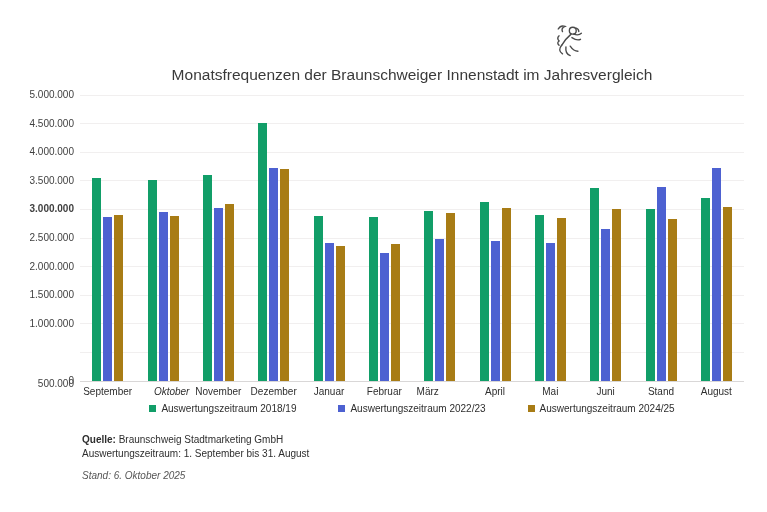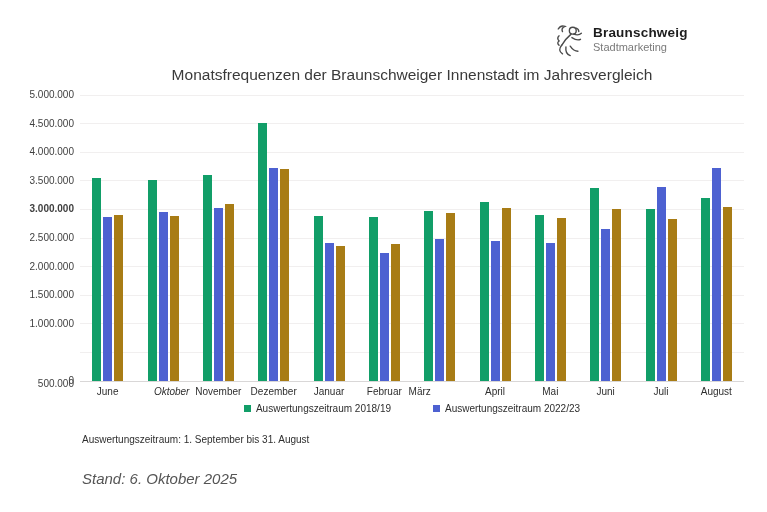--- a/index.html
+++ b/index.html
@@ -29,44 +29,40 @@
   
   #legend{position:absolute;left:80px;top:403px;width:664px;display:flex;
     justify-content:center;gap:42px;align-items:center;}
   .legend-item{display:flex;align-items:center;gap:5px;}
   .legend-swatch{width:7px;height:7px;display:inline-block;}
   .legend-label{font-size:10px;color:#2e2e2e;white-space:nowrap;}
 
   
   .footer{position:absolute;left:82px;top:433px;font-size:10px;color:#2e2e2e;line-height:14px;}
   .footer b{font-weight:bold;}
-  .stand{position:absolute;left:82px;top:470px;font-size:15px;font-style:italic;color:#555;}
+  .stand{position:absolute;left:82px;top:470px;font-size:10px;font-style:italic;color:#555;}
 </style>
 </head>
 <body>
 
 <div id="stage">
 
   <div class="logo">
     <svg viewBox="0 0 40 42" fill="none" stroke="#4a4a4a" stroke-width="1.6" stroke-linecap="round">
       <path d="M8,7 q3,-5 8,-3 q-5,2 -3,6"></path>
       <circle cx="25" cy="9" r="4"></circle>
       <path d="M29,6 q3,1 3,4"></path>
       <path d="M23,13 q-7,6 -11,13"></path>
       <path d="M26,13 q6,2 9,-1"></path>
       <path d="M24,17 q6,4 10,2"></path>
       <path d="M12,26 q-5,6 1,10"></path>
       <path d="M17,28 q-1,8 5,10"></path>
       <path d="M22,27 q4,6 9,6"></path>
       <path d="M9,15 q-3,3 0,6 q-3,2 0,5"></path>
     </svg>
-    <div class="logo-text">
-      <div class="logo-name">Braunschweig</div>
-      <div class="logo-sub">Stadtmarketing</div>
-    </div>
   </div>
 
   <div class="chart-title">Monatsfrequenzen der Braunschweiger Innenstadt im Jahresvergleich</div>
 
   <div id="plot">
     <div class="baseline"></div>
   <div class="ylabel" style="left: -76px; top: 280px;">0</div>
       <div class="gridline" style="top: 256.9px;"></div>
       <div class="ylabel" style="left: -76px; top: 251.4px; margin-top: 32px;">500.000</div>
       <div class="gridline" style="top: 228.3px;"></div>
@@ -85,21 +81,21 @@
       <div class="ylabel" style="left: -76px; top: 51.2px;">4.000.000</div>
       <div class="gridline" style="top: 28.1px;"></div>
       <div class="ylabel" style="left: -76px; top: 22.6px;">4.500.000</div>
       <div class="gridline" style="top: -0.5px;"></div>
       <div class="ylabel" style="left: -76px; top: -6px;">5.000.000</div>
       <div class="bar-group" style="left: 12.1667px;">
         <div class="bar" style="height: 203.1px; background: rgb(17, 158, 104);"></div>
         <div class="bar" style="height: 164.2px; background: rgb(77, 97, 209);"></div>
         <div class="bar" style="height: 165.9px; background: rgb(168, 124, 21);"></div>
       </div>
-      <div class="xlabel" style="left: 0px; width: 55.3333px;">June</div>
+      <div class="xlabel" style="left: 0px; width: 55.3333px;">September</div>
       <div class="bar-group" style="left: 67.5px;">
         <div class="bar" style="height: 201.3px; background: rgb(17, 158, 104);"></div>
         <div class="bar" style="height: 168.7px; background: rgb(77, 97, 209);"></div>
         <div class="bar" style="height: 165.3px; background: rgb(168, 124, 21);"></div>
       </div>
       <div class="xlabel" style="left: 64px; width: 55.3333px; font-style: italic;">Oktober</div>
       <div class="bar-group" style="left: 122.833px;">
         <div class="bar" style="height: 205.9px; background: rgb(17, 158, 104);"></div>
         <div class="bar" style="height: 172.7px; background: rgb(77, 97, 209);"></div>
         <div class="bar" style="height: 177.3px; background: rgb(168, 124, 21);"></div>
@@ -121,21 +117,21 @@
         <div class="bar" style="height: 163.6px; background: rgb(17, 158, 104);"></div>
         <div class="bar" style="height: 128.1px; background: rgb(77, 97, 209);"></div>
         <div class="bar" style="height: 137.3px; background: rgb(168, 124, 21);"></div>
       </div>
       <div class="xlabel" style="left: 276.667px; width: 55.3333px;">Februar</div>
       <div class="bar-group" style="left: 344.167px;">
         <div class="bar" style="height: 169.9px; background: rgb(17, 158, 104);"></div>
         <div class="bar" style="height: 141.9px; background: rgb(77, 97, 209);"></div>
         <div class="bar" style="height: 167.6px; background: rgb(168, 124, 21);"></div>
       </div>
-      <div class="xlabel" style="left: 312px; width: 55.3333px;">März</div>
+      <div class="xlabel" style="left: 320px; width: 55.3333px;">März</div>
       <div class="bar-group" style="left: 399.5px;">
         <div class="bar" style="height: 179px; background: rgb(17, 158, 104);"></div>
         <div class="bar" style="height: 140.1px; background: rgb(77, 97, 209);"></div>
         <div class="bar" style="height: 172.7px; background: rgb(168, 124, 21);"></div>
       </div>
       <div class="xlabel" style="left: 387.333px; width: 55.3333px;">April</div>
       <div class="bar-group" style="left: 454.833px;">
         <div class="bar" style="height: 166.5px; background: rgb(17, 158, 104);"></div>
         <div class="bar" style="height: 137.9px; background: rgb(77, 97, 209);"></div>
         <div class="bar" style="height: 163px; background: rgb(168, 124, 21);"></div>
@@ -145,38 +141,43 @@
         <div class="bar" style="height: 193.3px; background: rgb(17, 158, 104);"></div>
         <div class="bar" style="height: 151.6px; background: rgb(77, 97, 209);"></div>
         <div class="bar" style="height: 172.2px; background: rgb(168, 124, 21);"></div>
       </div>
       <div class="xlabel" style="left: 498px; width: 55.3333px;">Juni</div>
       <div class="bar-group" style="left: 565.5px;">
         <div class="bar" style="height: 171.6px; background: rgb(17, 158, 104);"></div>
         <div class="bar" style="height: 194.5px; background: rgb(77, 97, 209);"></div>
         <div class="bar" style="height: 162.4px; background: rgb(168, 124, 21);"></div>
       </div>
-      <div class="xlabel" style="left: 553.333px; width: 55.3333px;">Juli</div>
+      <div class="xlabel" style="left: 553.333px; width: 55.3333px;">Stand</div>
       <div class="bar-group" style="left: 620.833px;">
         <div class="bar" style="height: 183px; background: rgb(17, 158, 104);"></div>
         <div class="bar" style="height: 212.8px; background: rgb(77, 97, 209);"></div>
         <div class="bar" style="height: 174.5px; background: rgb(168, 124, 21);"></div>
       </div>
       <div class="xlabel" style="left: 608.667px; width: 55.3333px;">August</div>
     </div>
 
   <div id="legend">
       <div class="legend-item">
         <div class="legend-swatch" style="background: rgb(17, 158, 104);"></div>
         <div class="legend-label">Auswertungszeitraum 2018/19</div>
       </div>
       <div class="legend-item">
         <div class="legend-swatch" style="background: rgb(77, 97, 209);"></div>
         <div class="legend-label">Auswertungszeitraum 2022/23</div>
       </div>
+      <div class="legend-item">
+        <div class="legend-swatch" style="background: rgb(168, 124, 21);"></div>
+        <div class="legend-label">Auswertungszeitraum 2024/25</div>
+      </div>
     </div>
 
   <div class="footer">
+    <div><b>Quelle:</b><span> Braunschweig Stadtmarketing GmbH</span></div>
     <div>Auswertungszeitraum: 1. September bis 31. August</div>
   </div>
   <div class="stand">Stand: 6. Oktober 2025</div>
 
 </div>
 
 </body></html>

